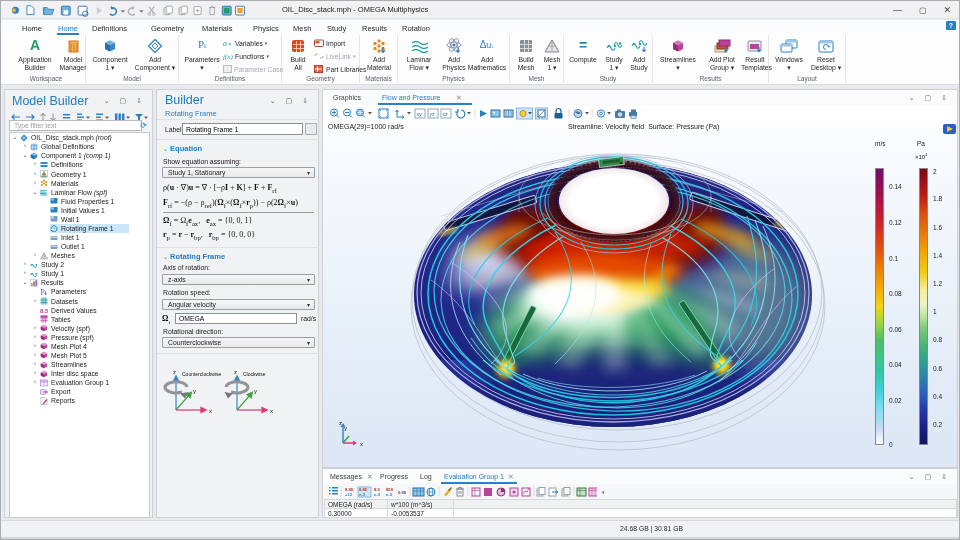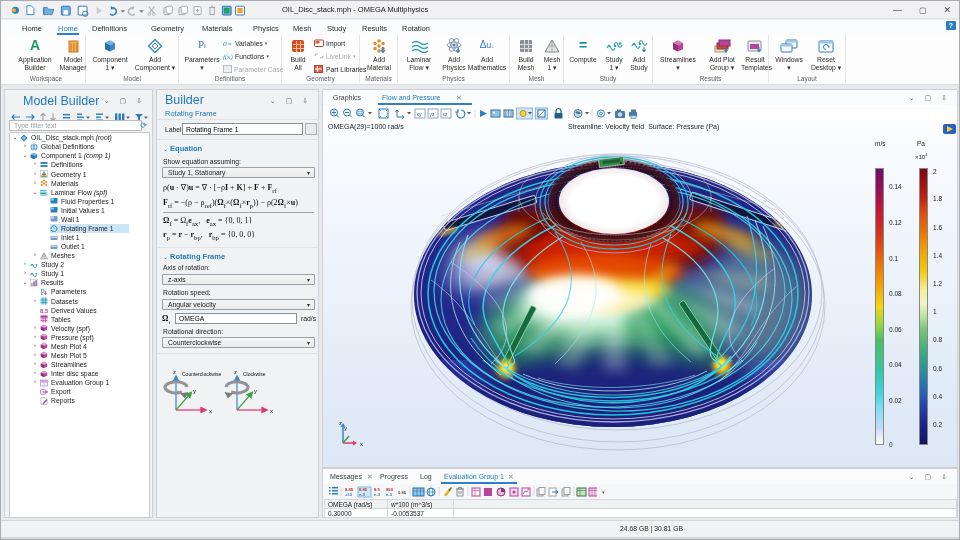--- a/index.html
+++ b/index.html
@@ -309,21 +309,21 @@
             <rect x="1" y="1" width="14" height="2.5" fill="#9cc4e4"></rect>
             <path d="M8 9.5 a2.5 2.5 0 1 1 2.5 -2.5" stroke="#2a7fc4" fill="none"></path>
             <path d="M10 5.5 l0.7 1.8 1.6-1" stroke="#2a7fc4" fill="none" stroke-width="0.8"></path>
           </svg>
         </div>Reset<br>Desktop ▾</div>
     <div class="gname">Layout</div>
   </div>
 </div>
 
 <div id="mb" class="panel">
-  <div class="ptitle" style="position:absolute;left:18px;top:4px;">Model Builder</div>
+  <div class="ptitle" style="position:absolute;left:7px;top:4px;">Model Builder</div>
   <div class="picons">⌄ ▢ ⇩</div>
   <div id="mb-toolbar" style="position:absolute;left:6px;top:18px;"><svg width="140" height="10">
     <path d="M1 5 h8 M3.5 2.5 L1 5 l2.5 2.5" stroke="#2a7fc4" fill="none" stroke-width="1.1"></path>
     <path d="M15 5 h8 M20.5 2.5 L23 5 l-2.5 2.5" stroke="#2a7fc4" fill="none" stroke-width="1.1"></path>
     <path d="M32 8.5 v-7 M29.5 4 L32 1.5 L34.5 4" stroke="#9aa0a6" fill="none" stroke-width="1.1"></path>
     <path d="M42 1.5 v7 M39.5 6 L42 8.5 L44.5 6" stroke="#9aa0a6" fill="none" stroke-width="1.1"></path>
     <g fill="#2a7fc4">
           <rect x="52" y="2" width="7" height="1.4"></rect>
           <rect x="52" y="5" width="7" height="1.4"></rect>
           <rect x="52" y="8" width="7" height="1.4"></rect>

